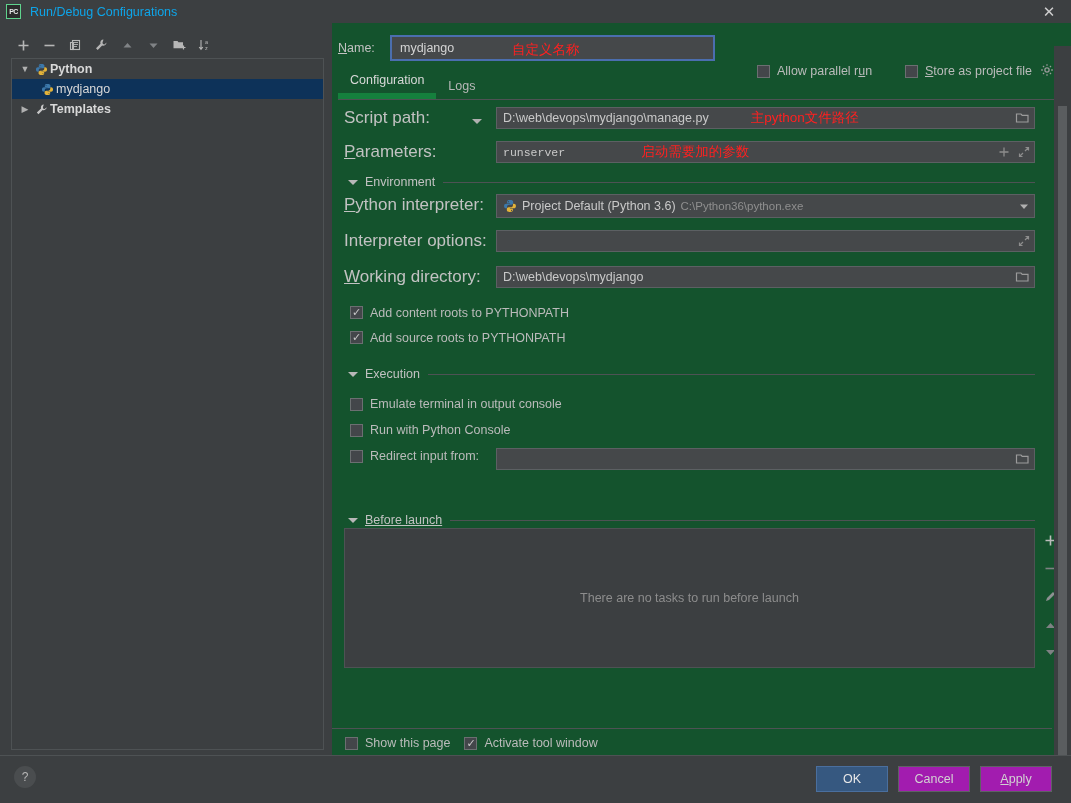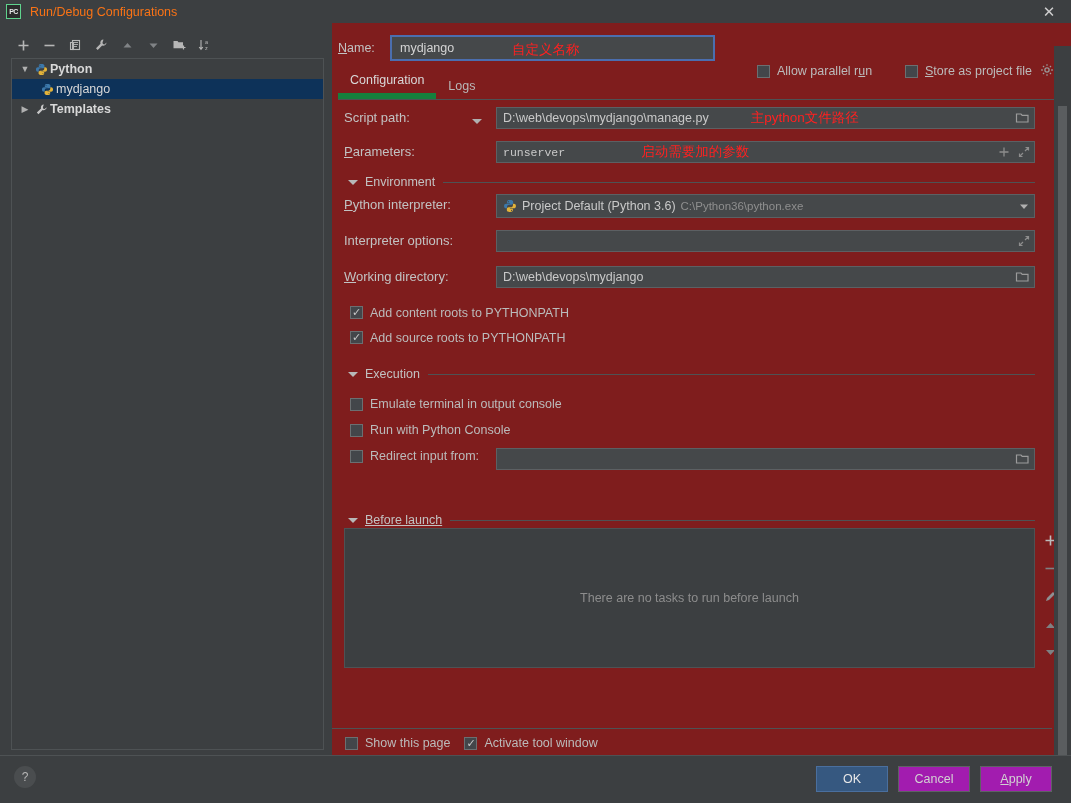--- a/index.html
+++ b/index.html
@@ -19,21 +19,21 @@
     background: #3c3f41;
     display: flex; align-items: center;
   }
   .pc-logo {
     width: 15px; height: 15px; margin-left: 6px; margin-right: 9px;
     border: 1px solid #5fd38d; background: #2b2b2b;
     display: flex; align-items: center; justify-content: center;
     font-size: 7px; font-weight: bold; color: #e8e8e8;
     font-family: "Liberation Sans", sans-serif; letter-spacing: -0.5px;
   }
-  .title-text { font-size: 12.5px; color: #f97316; }
+  .title-text { font-size: 12.5px; color: #0ea5e9; }
   .close-btn {
     position: absolute; right: 0; top: 0; width: 44px; height: 23px;
     display: flex; align-items: center; justify-content: center;
     color: #cfcfcf; font-size: 15px; cursor: pointer;
   }
 
   
   .left-panel {
     position: absolute; left: 0; top: 23px; width: 332px; height: 732px;
     background: #3c3f41;
@@ -69,21 +69,21 @@
   .help-btn {
     position: absolute; left: 14px; top: 766px; width: 22px; height: 22px;
     border-radius: 50%; background: #4a4d4f; color: #b6b6b6;
     display: flex; align-items: center; justify-content: center;
     font-size: 12px; cursor: pointer;
   }
 
   
   .right-panel {
     position: absolute; left: 332px; top: 23px; width: 739px; height: 732px;
-    background: #7f1d1d;
+    background: #14532d;
   }
 
   .name-row {
     position: absolute; left: 0; top: 10px; width: 739px; height: 30px;
     display: flex; align-items: center;
   }
   .lbl-name { margin-left: 6px; width: 52px; color: #c2c2c2; }
   .name-input {
     position: relative; width: 325px; height: 26px;
     background: #45484a; border: 2px solid #4b6eaf;
@@ -125,21 +125,21 @@
   .tab.active { color: #d8d8d8; border-bottom: 6px solid #15803d; }
   .tab-sep {
     position: absolute; left: 6px; top: 76px; width: 725px; height: 1px;
     background: #4e5254;
   }
 
   
   .form { position: absolute; left: 0; top: 80px; width: 739px; }
   .row { position: relative; height: 22px; margin-bottom: 0; }
   .flabel {
-    position: absolute; left: 12px; color: #c2c2c2; font-size: 13px;
+    position: absolute; left: 12px; color: #c2c2c2; font-size: 17px;
     line-height: 22px;
   }
   .field {
     position: absolute; left: 164px; width: 539px; height: 22px;
     background: #45484a; border: 1px solid #5c6063;
     display: flex; align-items: center; color: #c9c9c9;
     font-size: 12.5px; padding-left: 6px;
   }
   .field.empty { color: #8c8c8c; }
   .field .mono {

